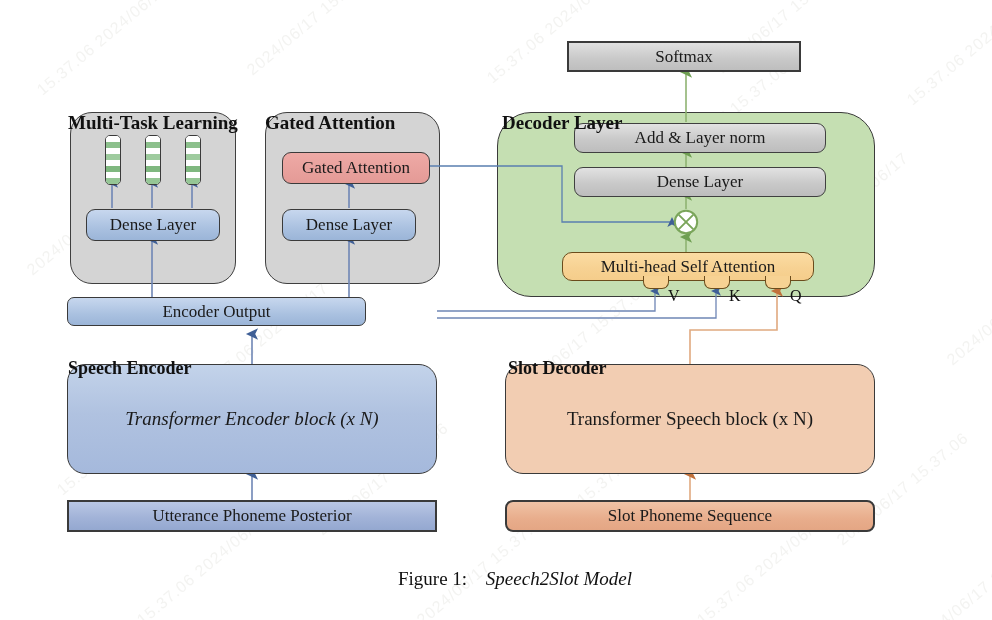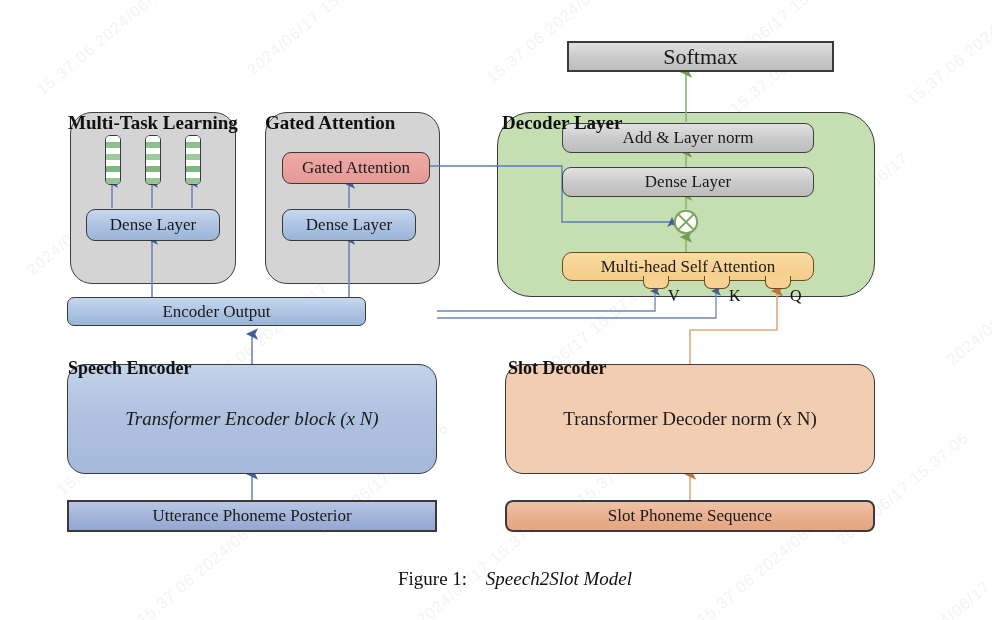--- a/index.html
+++ b/index.html
@@ -62,20 +62,21 @@
   .grp-green {
     background: #c5dfb2;
     border: 1.8px solid #3a3a3a;
     border-radius: 34px;
   }
   
   .box-gray {
     background: linear-gradient(to bottom, #e2e2e2 0%, #c9c9c9 55%, #bdbdbd 100%);
     border: 1.6px solid #404040;
     border-radius: 9px;
+    margin-left: 12px;
   }
   .box-gray-sq {
     background: linear-gradient(to bottom, #e0e0e0 0%, #c8c8c8 60%, #bebebe 100%);
     border: 2px solid #3a3a3a;
     border-radius: 0;
   }
   .box-blue {
     background: linear-gradient(to bottom, #c7d7ee 0%, #aac1e0 60%, #9bb5d8 100%);
     border: 1.7px solid #3a3a3a;
     border-radius: 9px;
@@ -295,21 +296,21 @@
     </div>
 
   <div class="node box-red" style="left:282px; top:152px; width:148px; height:32px; font-size:17px;">
     <span>Gated Attention</span>
   </div>
 
   <div class="node box-blue" style="left:282px; top:209px; width:134px; height:32px; font-size:17px;">
     <span>Dense Layer</span>
   </div>
 
-  <div class="node box-gray-sq" style="left:567px; top:41px; width:267px; height:31px; font-size:22px;">
+  <div class="node box-gray-sq" style="left:567px; top:41px; width:234px; height:31px; font-size:17px;">
     <span>Softmax</span>
   </div>
 
   <div class="node box-gray" style="left:562px; top:123px; width:252px; height:30px; font-size:17px;">
     <span>Add &amp; Layer norm</span>
   </div>
 
   <div class="node box-gray" style="left:562px; top:167px; width:252px; height:30px; font-size:17px;">
     <span>Dense Layer</span>
   </div>
@@ -339,21 +340,21 @@
 
   <div class="node box-blue-big" style="left:67px; top:364px; width:370px; height:110px; font-size:19px;">
     <span>Transformer Encoder block (x N)</span>
   </div>
 
   <div class="node box-blue-sq" style="left:67px; top:500px; width:370px; height:32px; font-size:17px;">
     <span>Utterance Phoneme Posterior</span>
   </div>
 
   <div class="node box-peach-big" style="left:505px; top:364px; width:370px; height:110px; font-size:19px;">
-    <span>Transformer Decoder norm (x N)</span>
+    <span>Transformer Speech block (x N)</span>
   </div>
 
   <div class="node box-peach-sq" style="left:505px; top:500px; width:370px; height:32px; font-size:17px;">
     <span>Slot Phoneme Sequence</span>
   </div>
 
   <div class="caption" style="top:568px;padding-left:19px;">
     <span class="cap-label">Figure 1:</span>
     <span class="cap-title">Speech2Slot Model</span>
   </div>

